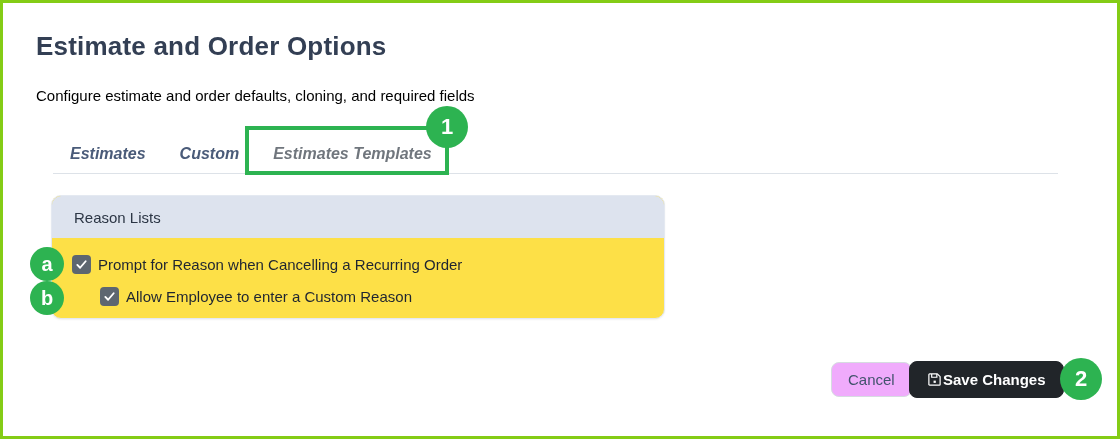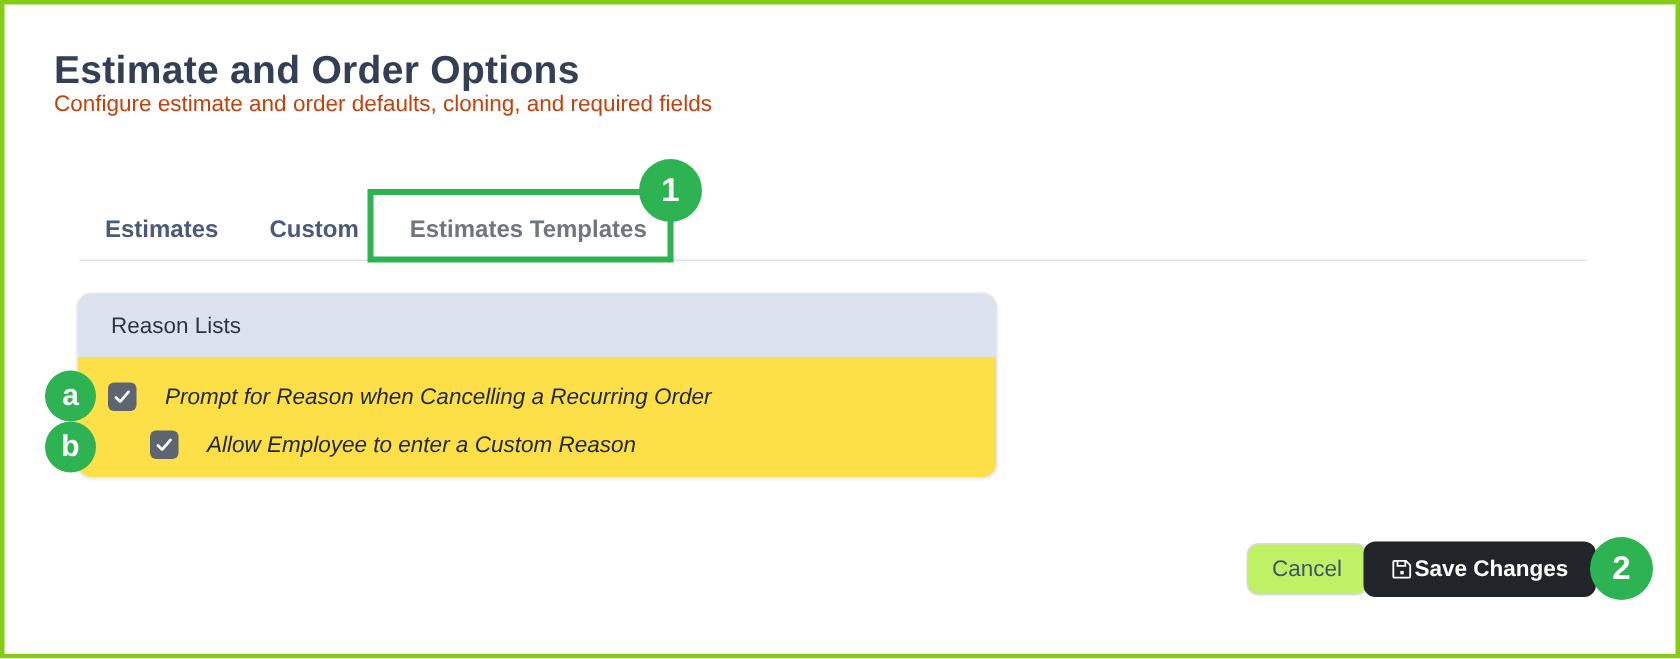--- a/index.html
+++ b/index.html
@@ -6,27 +6,27 @@
   .page{
     position:relative;width:1120px;height:439px;box-sizing:border-box;
     background:#ffffff;border:3px solid #84cc16;overflow:hidden;
   }
   
   .page-title{
     position:absolute;left:33px;top:28px;
     font-size:26px;font-weight:700;color:#333f54;letter-spacing:.2px;
   }
   .page-subtitle{
-    position:absolute;left:33px;top:58px;
-    font-size:15px;color:#c2410c;
+    position:absolute;left:33px;top:84px;
+    font-size:15px;color:#000000;
   }
   
   .tabs{
     position:absolute;left:50px;top:131px;height:40px;
-    display:flex;align-items:flex-start;
+    display:flex;align-items:flex-start;font-style:italic;
   }
   .tab{
     padding:0 17px;font-size:16px;font-weight:700;color:#4a5b79;
     cursor:pointer;white-space:nowrap;line-height:40px;
   }
   .tab.active{color:#70767d;}
   .tabs-divider{
     position:absolute;left:50px;top:170px;width:1005px;height:1px;
     background:#dde2e8;
   }
@@ -51,37 +51,37 @@
     position:absolute;left:48px;top:192px;width:614px;height:124px;
     box-sizing:border-box;background:#fde047;border:1px solid #e4e9f1;
     border-radius:10px;box-shadow:0 1px 2px rgba(16,24,40,.06);
   }
   .panel-header{
     height:42px;background:#dde3ee;border-radius:9px 9px 0 0;
     display:flex;align-items:center;padding-left:22px;
     font-size:15px;font-weight:500;color:#2c3645;
   }
   .panel-body{padding:14px 0 0 20px;}
-  .check-row{display:flex;align-items:center;gap:19px;height:24px;margin-bottom:8px;font-style:italic;}
+  .check-row{display:flex;align-items:center;gap:7px;height:24px;margin-bottom:8px;}
   .check-row.indent{margin-left:28px;}
   .checkbox{
     width:19px;height:19px;box-sizing:border-box;background:#5d6670;
     border-radius:4px;display:flex;align-items:center;justify-content:center;
     cursor:pointer;flex:0 0 auto;
   }
   .check-label{font-size:15px;color:#1f2531;}
   
   .btn{
     position:absolute;box-sizing:border-box;border-radius:8px;
     display:flex;align-items:center;justify-content:center;cursor:pointer;
     font-size:15px;white-space:nowrap;
   }
   .btn-cancel{
     left:828px;top:359px;height:35px;padding:0 16px;
-    background:#bef264;border:1px solid #d6dbe1;color:#42536d;font-weight:500;
+    background:#f0abfc;border:1px solid #d6dbe1;color:#42536d;font-weight:500;
   }
   .btn-save{
     left:906px;top:358px;height:37px;padding:0 17px;gap:1px;
     background:#212529;border:1px solid #212529;color:#fff;font-weight:600;text-align:right;
   }
 </style>
 </head>
 <body>
 
 <div class="page">

